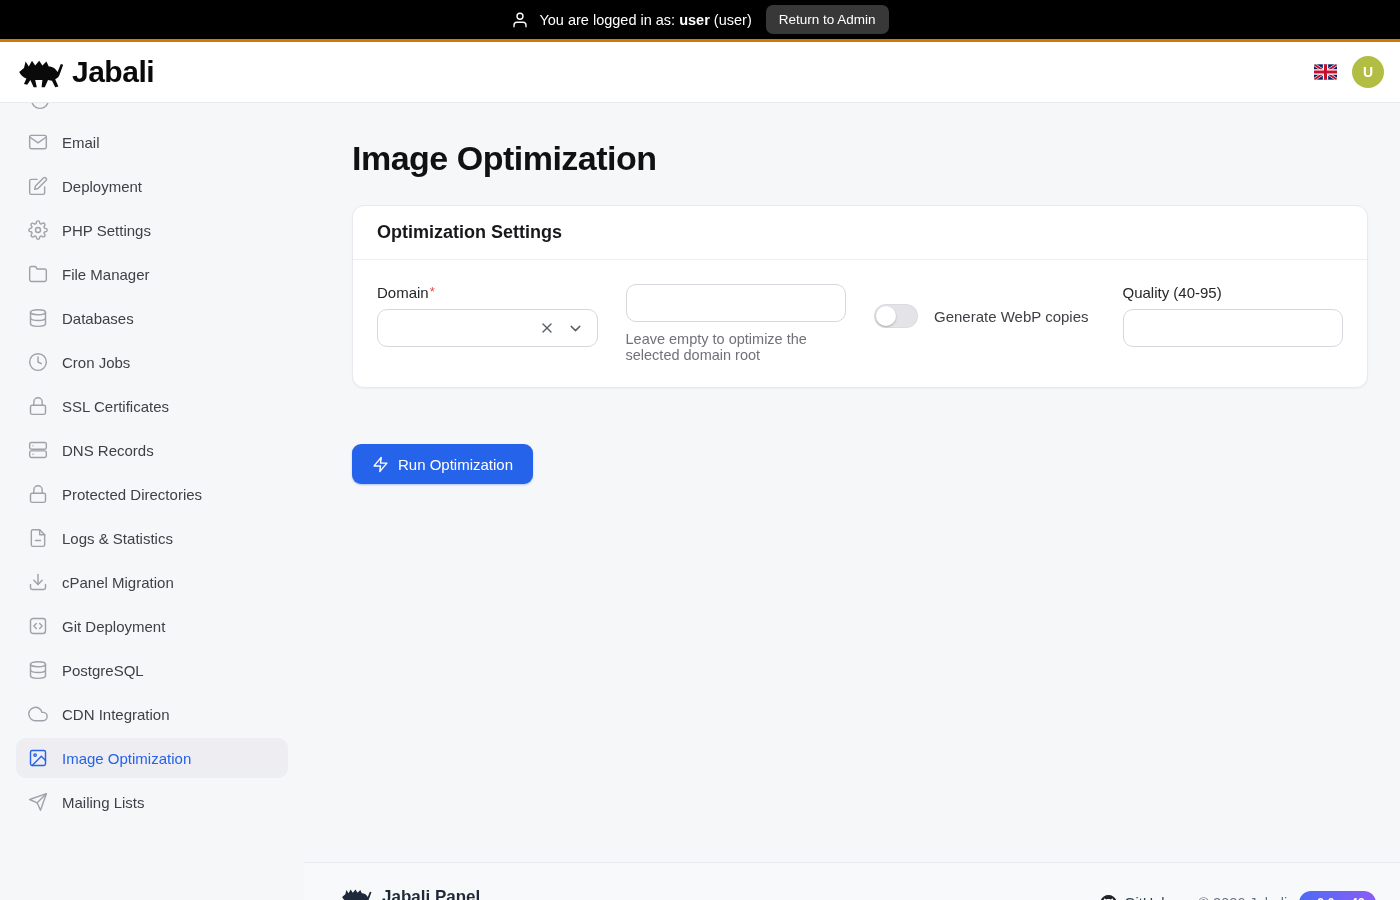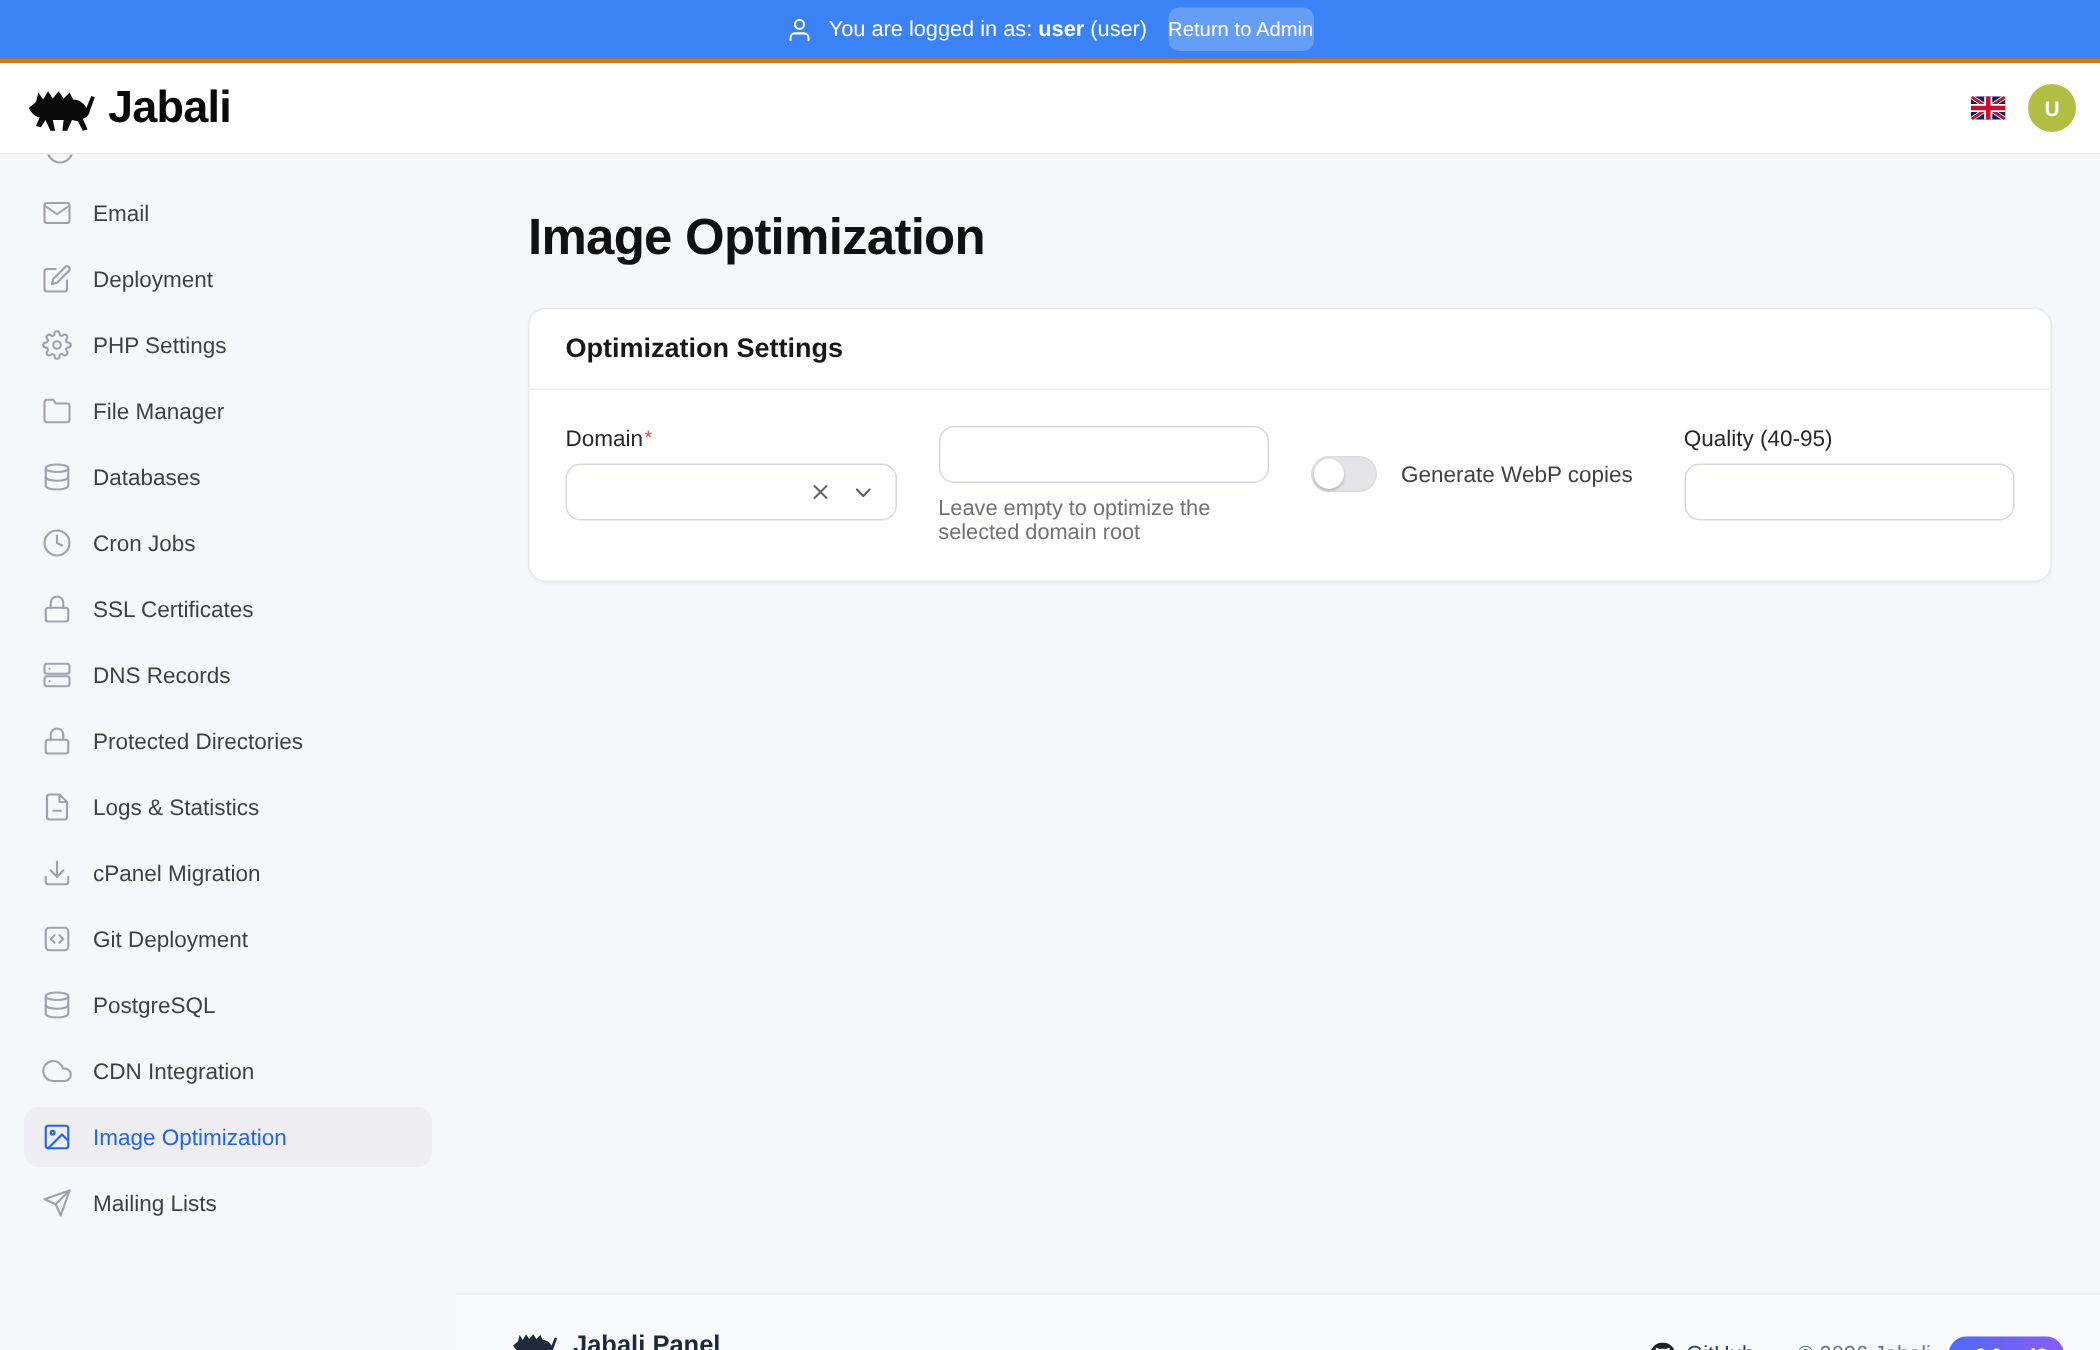--- a/index.html
+++ b/index.html
@@ -1,29 +1,29 @@
 <!DOCTYPE html>
 <html><head>
 <meta charset="utf-8">
 <style>
   * { margin:0; padding:0; box-sizing:border-box; }
   html,body { width:1400px; height:900px; overflow:hidden; }
   body { font-family:"Liberation Sans", sans-serif; background:#f6f7f9; color:#18181b; }
 
   
   .topbar{
-    height:42px; background:#3b82f6; border-bottom:3px solid #d07a06;
+    height:42px; background:#000000; border-bottom:3px solid #d07a06;
     display:flex; align-items:center; justify-content:center; gap:14px; color:#fff;
   }
   .topbar-msg{ display:flex; align-items:center; gap:10px; font-size:14.5px; }
   .topbar-msg svg{ display:block; }
   .topbar-msg b{ font-weight:700; }
   .return-btn{
     background:rgba(255,255,255,.22); border:none; color:#fff; font-size:13.5px;
-    font-family:inherit; padding:7px 0; border-radius:7px; cursor:pointer;
+    font-family:inherit; padding:7px 13px; border-radius:7px; cursor:pointer;
   }
 
   
   .header{
     height:61px; background:#fff; border-bottom:1px solid #e8eaed;
     display:flex; align-items:center; justify-content:space-between; padding:0 16px 0 16px;
   }
   .brand{ display:flex; align-items:center; gap:8px; }
   .brand-name{ font-size:30px; font-weight:800; letter-spacing:-0.5px; color:#0a0a0a; }
   .header-right{ display:flex; align-items:center; gap:15px; }
@@ -341,20 +341,26 @@
         </div>
 
         <div>
           <label class="field-label">Quality (40-95)</label>
           <input class="text-input" type="text" value="" style="">
         </div>
 
       </div>
     </section>
 
+    <button class="run-btn">
+      <svg width="17" height="17" viewBox="0 0 24 24" fill="none" stroke="#fff" stroke-width="2" stroke-linecap="round" stroke-linejoin="round">
+          <polygon points="13 2 3 14 12 14 11 22 21 10 12 10 13 2"></polygon>
+        </svg>
+      <span>Run Optimization</span>
+    </button>
 
     
     <div class="footer">
       <div class="footer-brand">
         <svg width="32" height="24" viewBox="0 0 60 44" fill="#1e293b">
           <path d="M4 22 L10 17 L12 9 L16 15 L20 8 L24 14 L29 8 L33 14 L38 9 L41 15 C46 15 50 18 52 22 L56 12 L59 13 L55 24 C54 28 52 30 49 31 L53 40 L49 41 L45 33 L40 32 L36 41 L32 41 L33 32 L24 32 L26 41 L22 41 L18 32 L14 38 L10 37 L13 30 C9 29 6 26 4 22 Z"></path>
         </svg>
         <span class="footer-brand-name">Jabali Panel</span>
       </div>
       <div class="footer-right">

